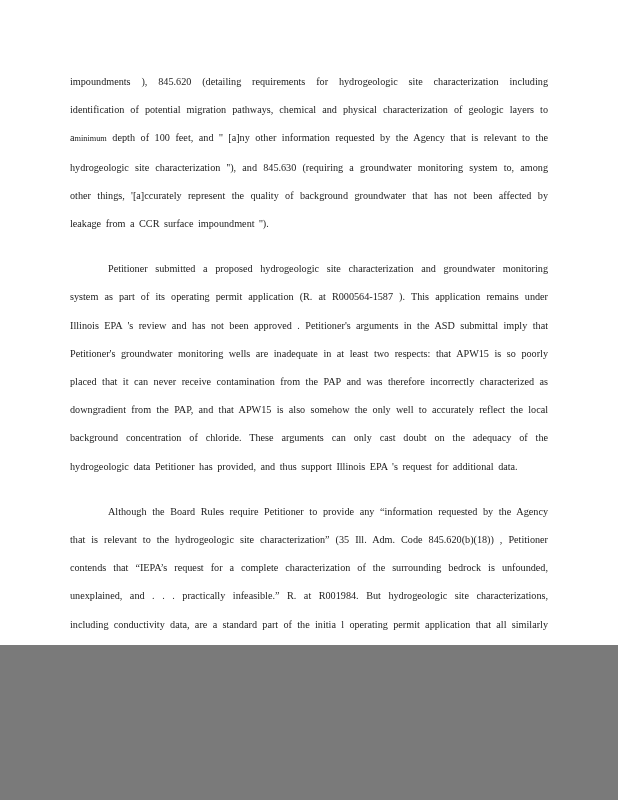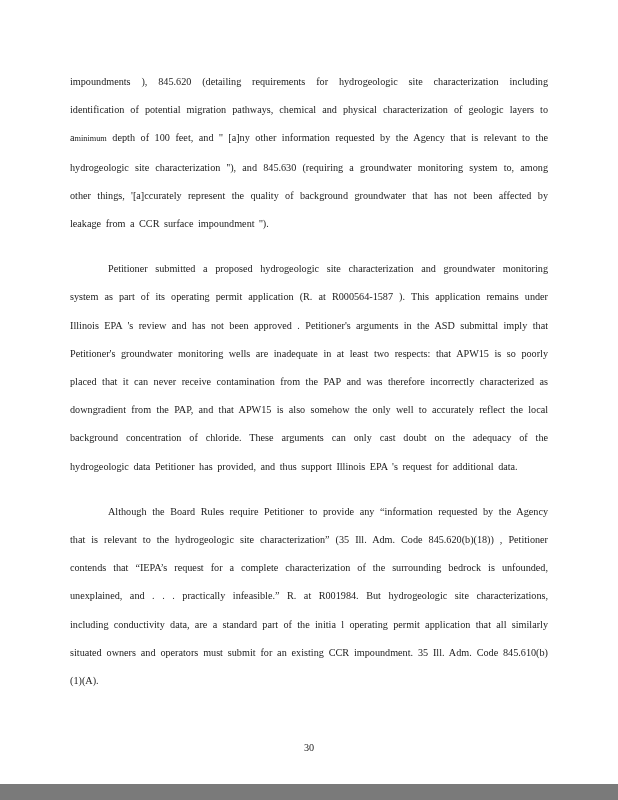--- a/index.html
+++ b/index.html
@@ -3,21 +3,21 @@
 <meta charset="utf-8">
 <style>
   html, body {
     margin: 0;
     padding: 0;
     background: #7a7a7a;
   }
   .page {
     position: relative;
     width: 618px;
-    height: 784px;
+    height: 645px;
     background: #ffffff;
     margin: 0 auto;
     box-sizing: border-box;
     overflow: hidden;
   }
   .content {
     position: absolute;
     left: 70px;
     top: 68px;
     width: 478px;

